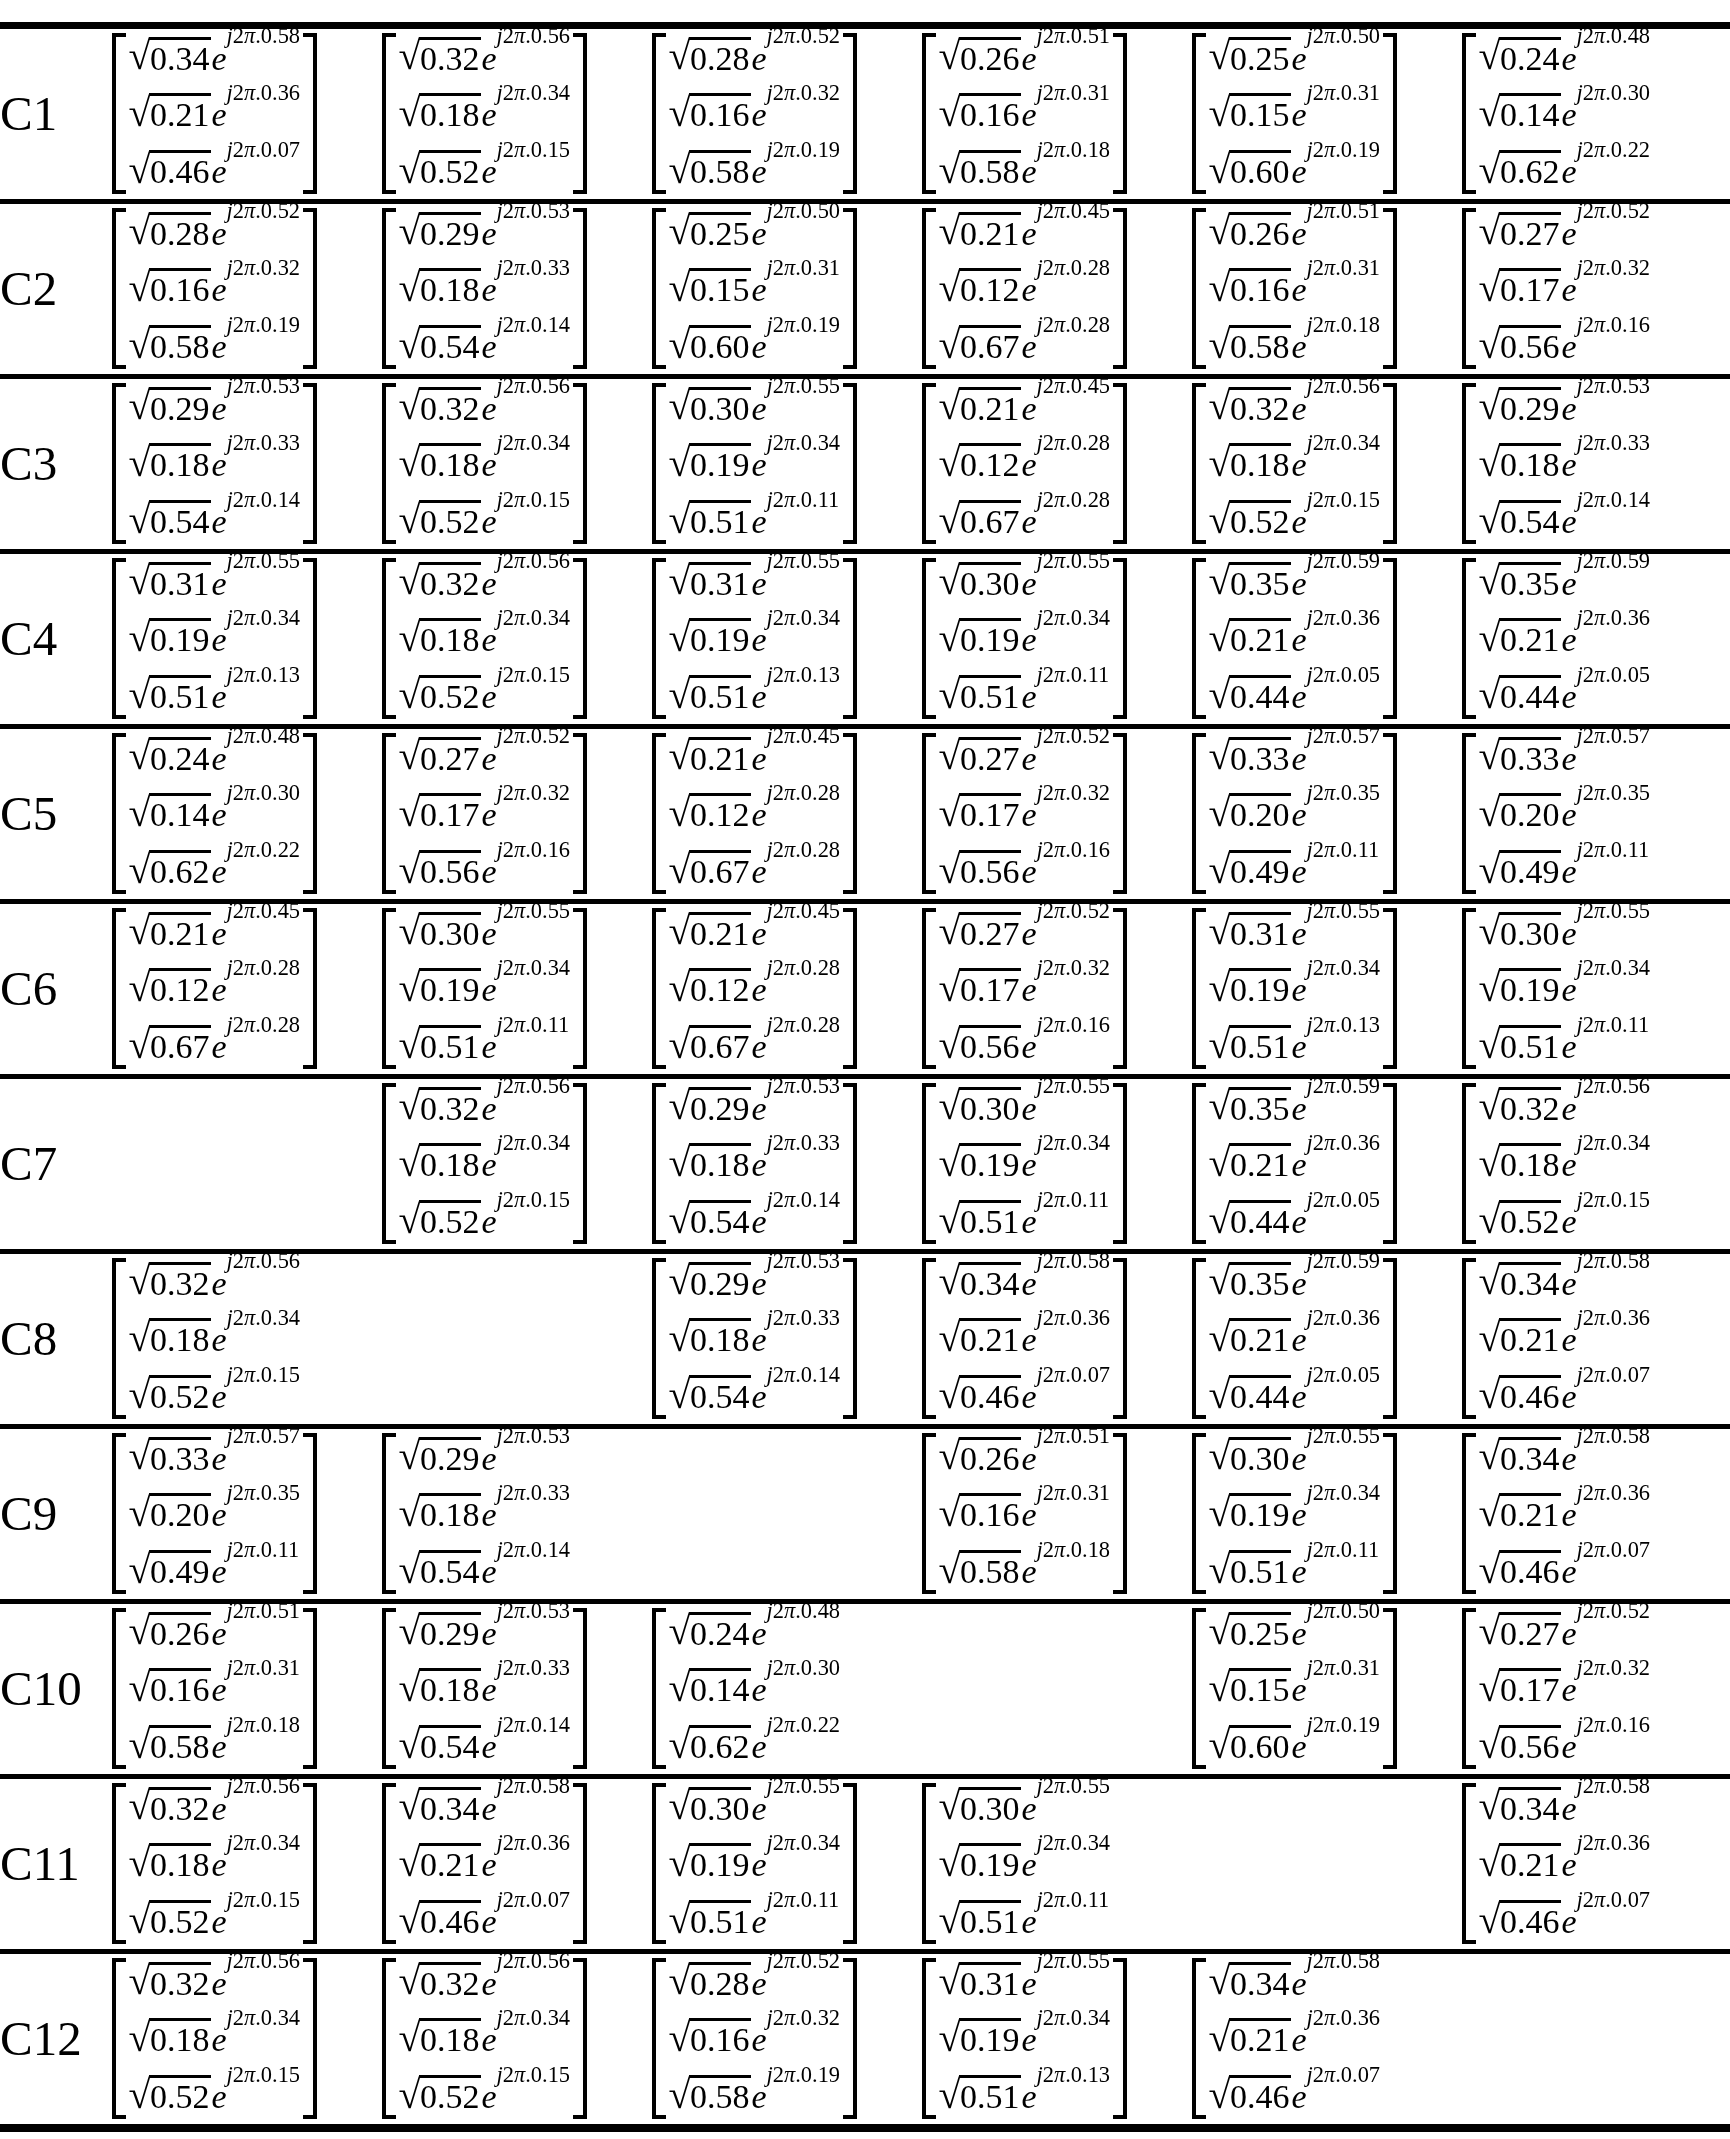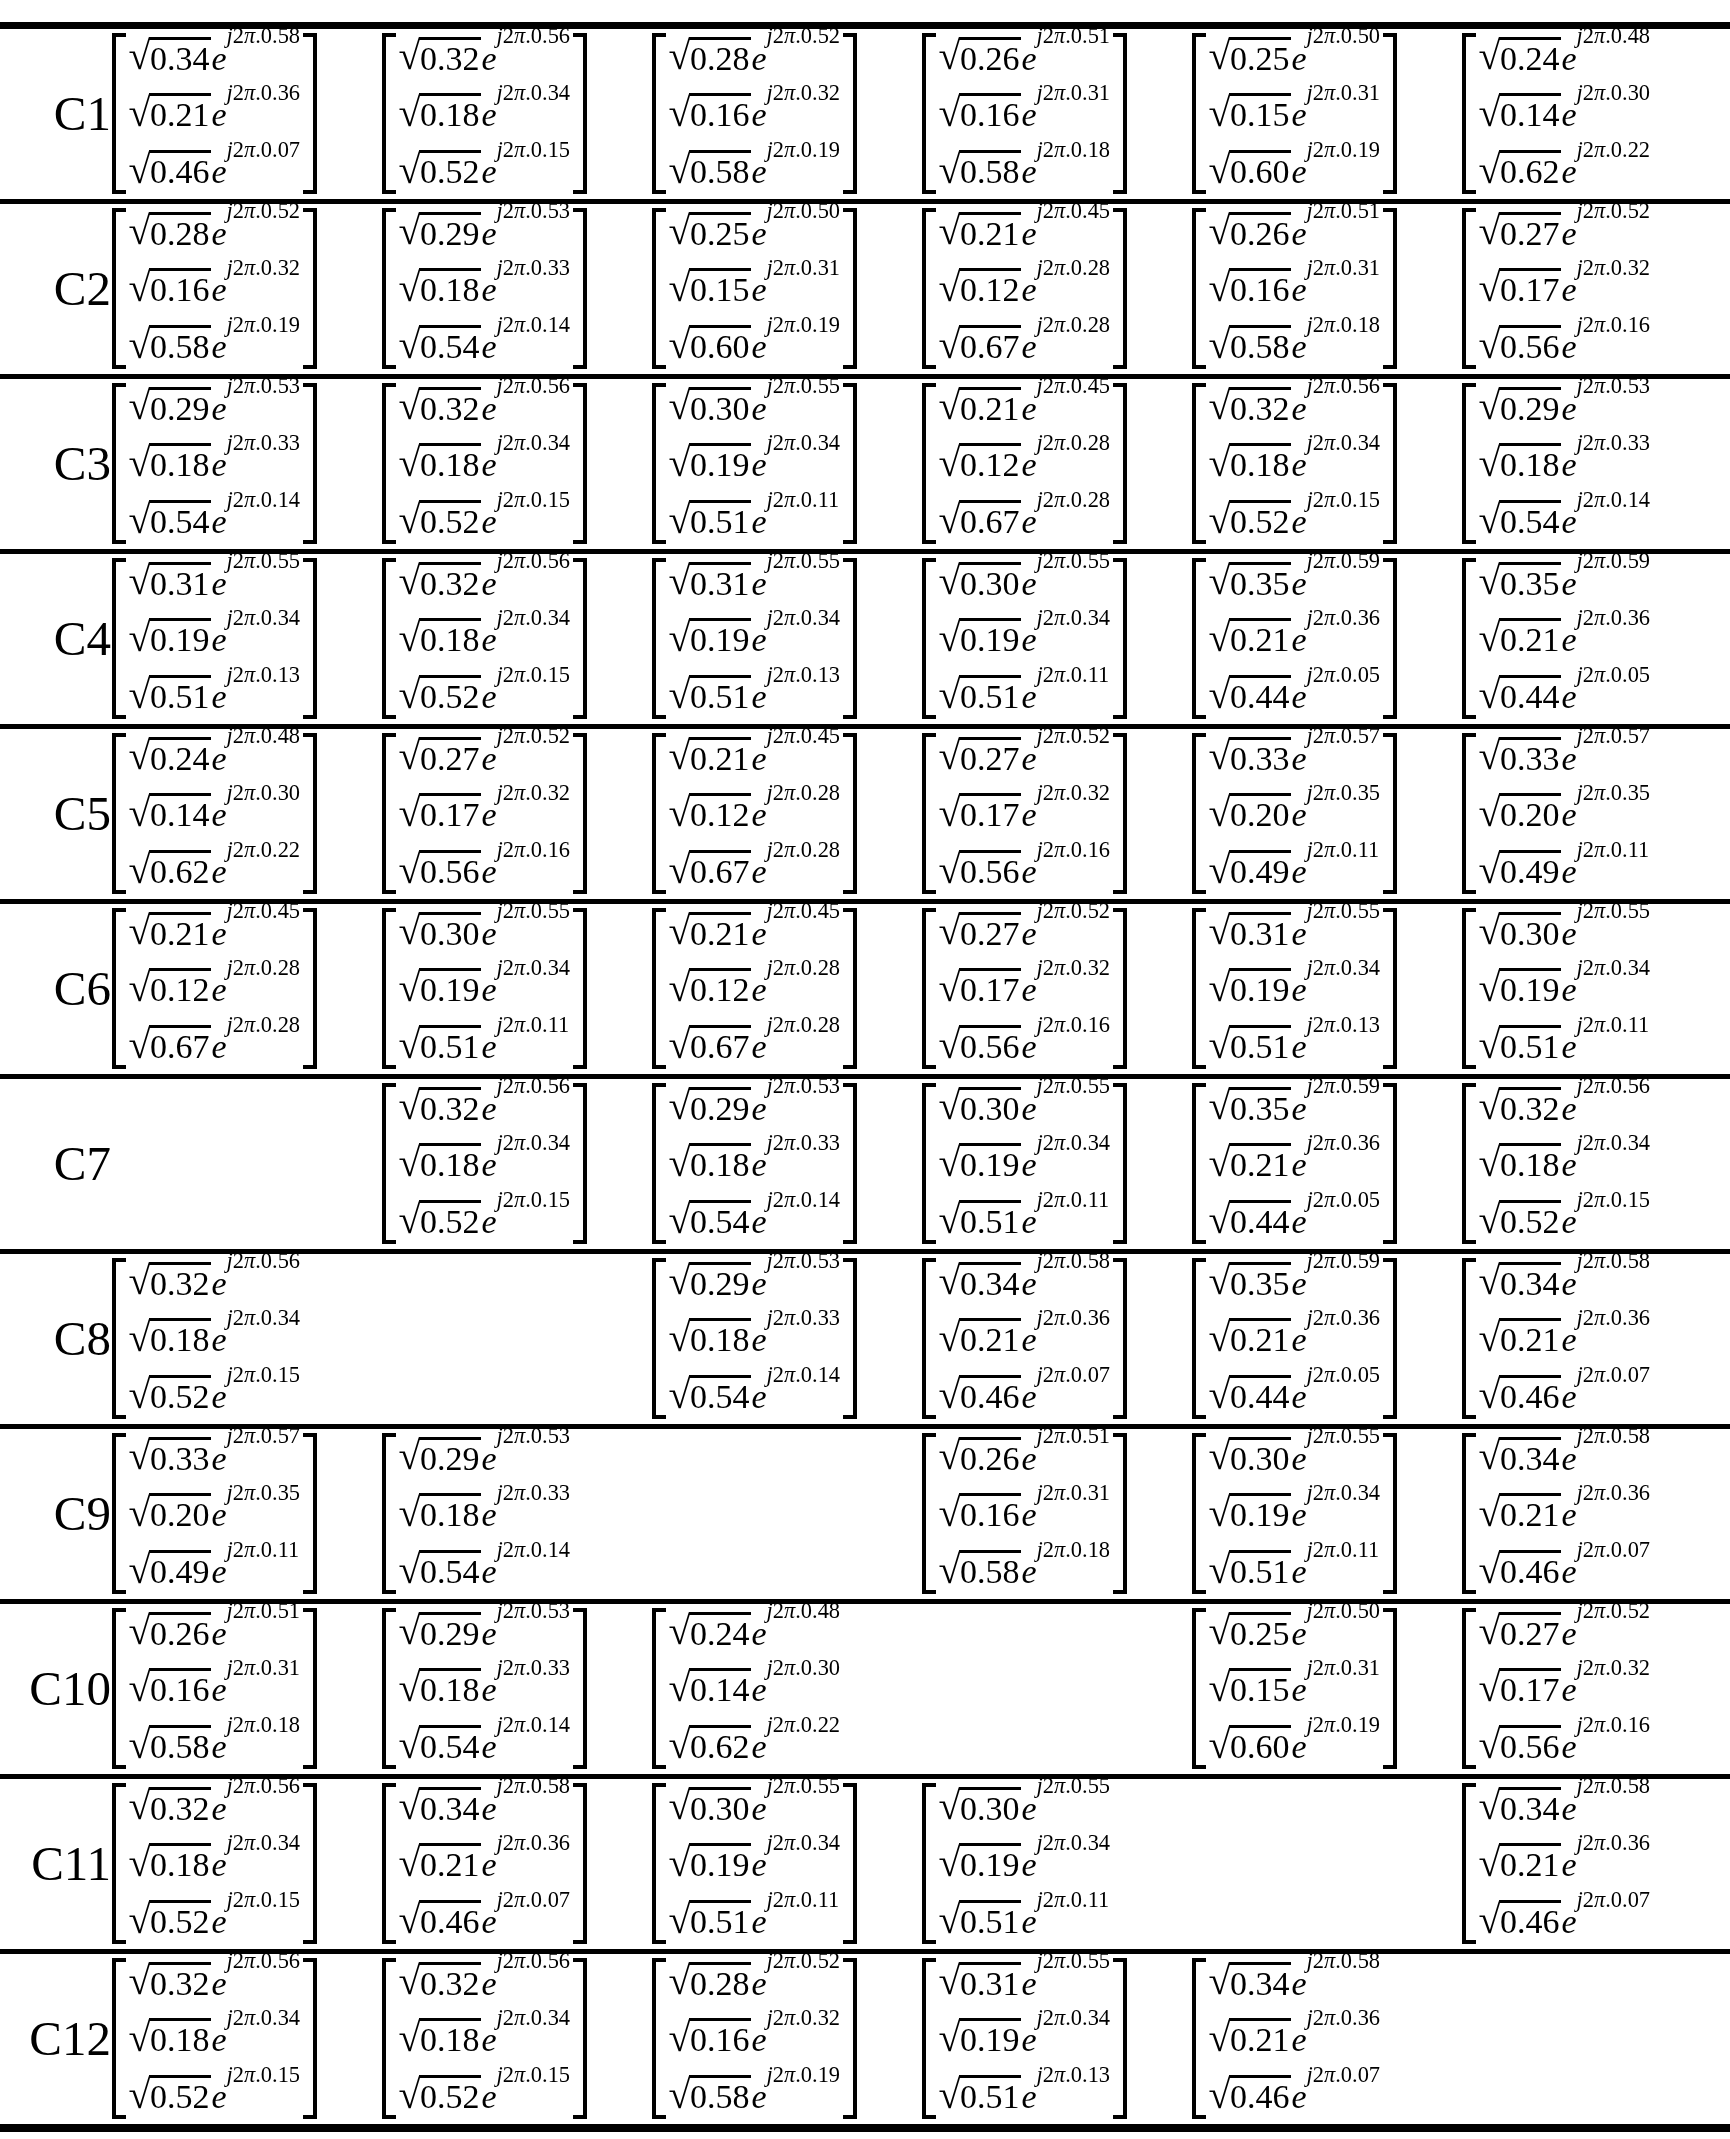--- a/index.html
+++ b/index.html
@@ -19,21 +19,21 @@
   .crow {
     display: grid;
     grid-template-columns: 111px repeat(6, 270px);
     height: 170px;
     border-bottom: 5.7px solid #000;
     align-items: center;
   }
   .crow:last-child { border-bottom: none; }
   .rlabel {
     font-size: 49px;
-    text-align: right;
+    text-align: left;
     line-height: 1;
   }
   .vcell {
     height: 100%;
     display: flex;
     align-items: center;
     justify-content: flex-start;
     padding-left: 1px;
     overflow: visible;
   }

